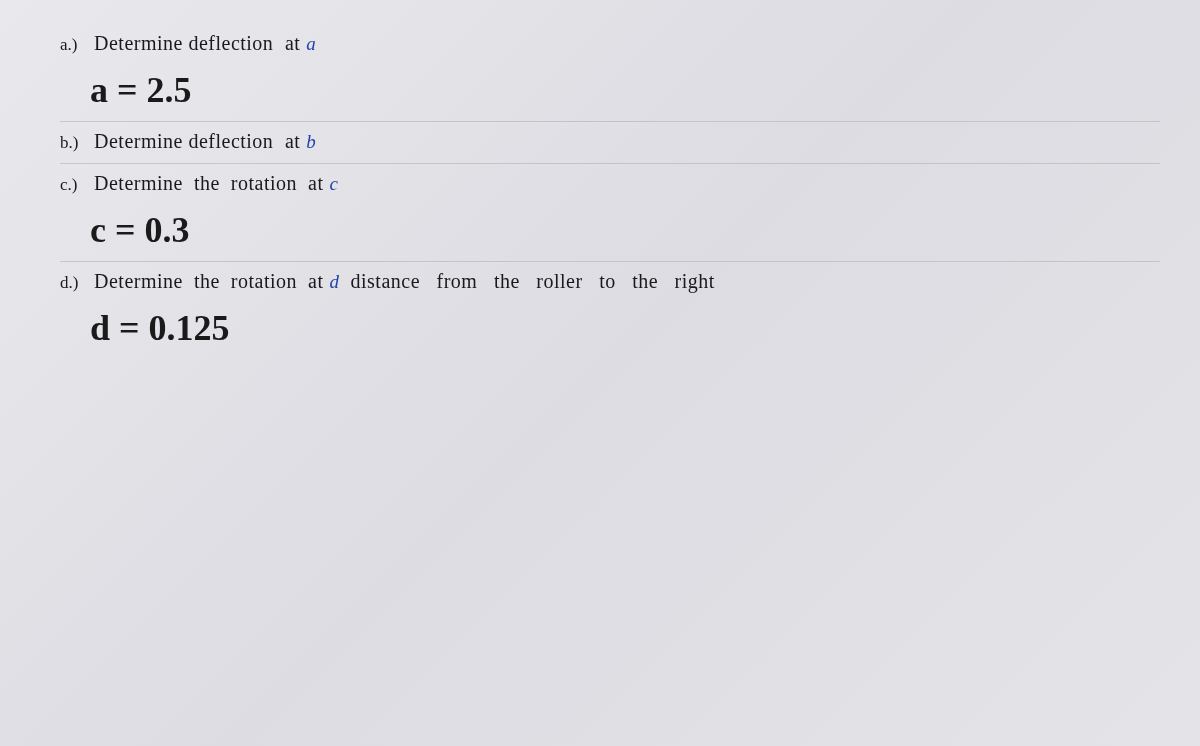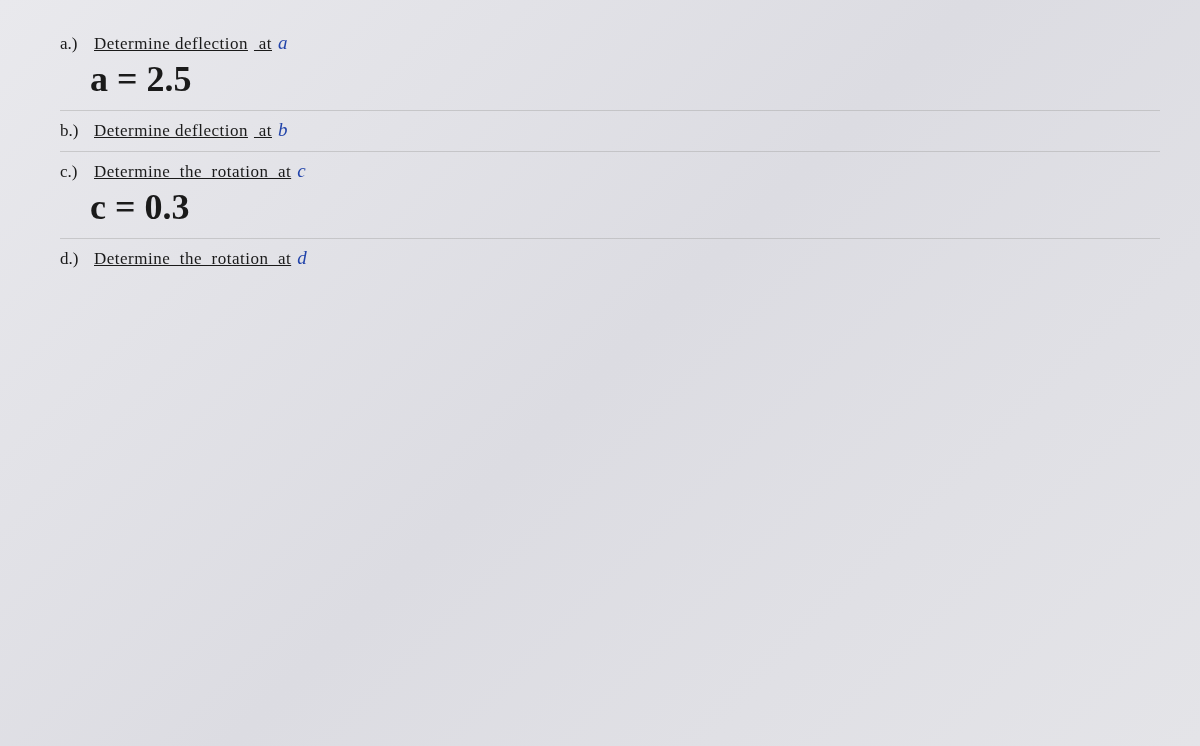--- a/index.html
+++ b/index.html
@@ -41,39 +41,38 @@
 
     .problem-number {
       color: #1a1a1a;
       font-size: 17px;
       font-family: 'Segoe Script', 'Comic Sans MS', cursive;
       min-width: 28px;
     }
 
     .problem-text {
       color: #1a1a1a;
-      font-size: 17px;
+      font-size: 20px;
       font-family: 'Segoe Script', 'Comic Sans MS', cursive;
       letter-spacing: 0.5px;
-      text-decoration: underline;
     }
 
     .var-italic {
       font-style: italic;
       color: #2244aa;
       font-size: 19px;
       font-family: 'Segoe Script', 'Comic Sans MS', cursive;
     }
 
     .answer-line {
       font-size: 36px;
       font-family: 'Segoe Script', 'Comic Sans MS', cursive;
       color: #1a1a1a;
       margin-left: 30px;
-      margin-top: 4px;
+      margin-top: 14px;
       margin-bottom: 4px;
       font-weight: bold;
     }
 
     .section-a { padding-top: 14px; padding-bottom: 6px; }
     .section-b { padding-top: 8px; padding-bottom: 6px; }
     .section-c { padding-top: 8px; padding-bottom: 6px; }
     .section-d { padding-top: 8px; padding-bottom: 6px; }
 
     hr.rule {
@@ -130,17 +129,21 @@
       </div>
     </div>
 
     <hr class="rule">
 
     <div class="section section-d">
       <div class="problem-line">
         <span class="problem-number handwritten">d.)</span>
         <span class="problem-text handwritten">Determine &nbsp;the &nbsp;rotation &nbsp;at</span>
         <span class="var-italic handwritten">d</span>
+        <span class="problem-text handwritten">&nbsp;distance &nbsp; from &nbsp; the &nbsp; roller &nbsp; to &nbsp; the &nbsp; right</span>
+      </div>
+      <div class="answer-line handwritten">
+        <span>d</span><span> = 0.125</span>
       </div>
     </div>
 
   </div>
 </div>
 
 </body></html>

